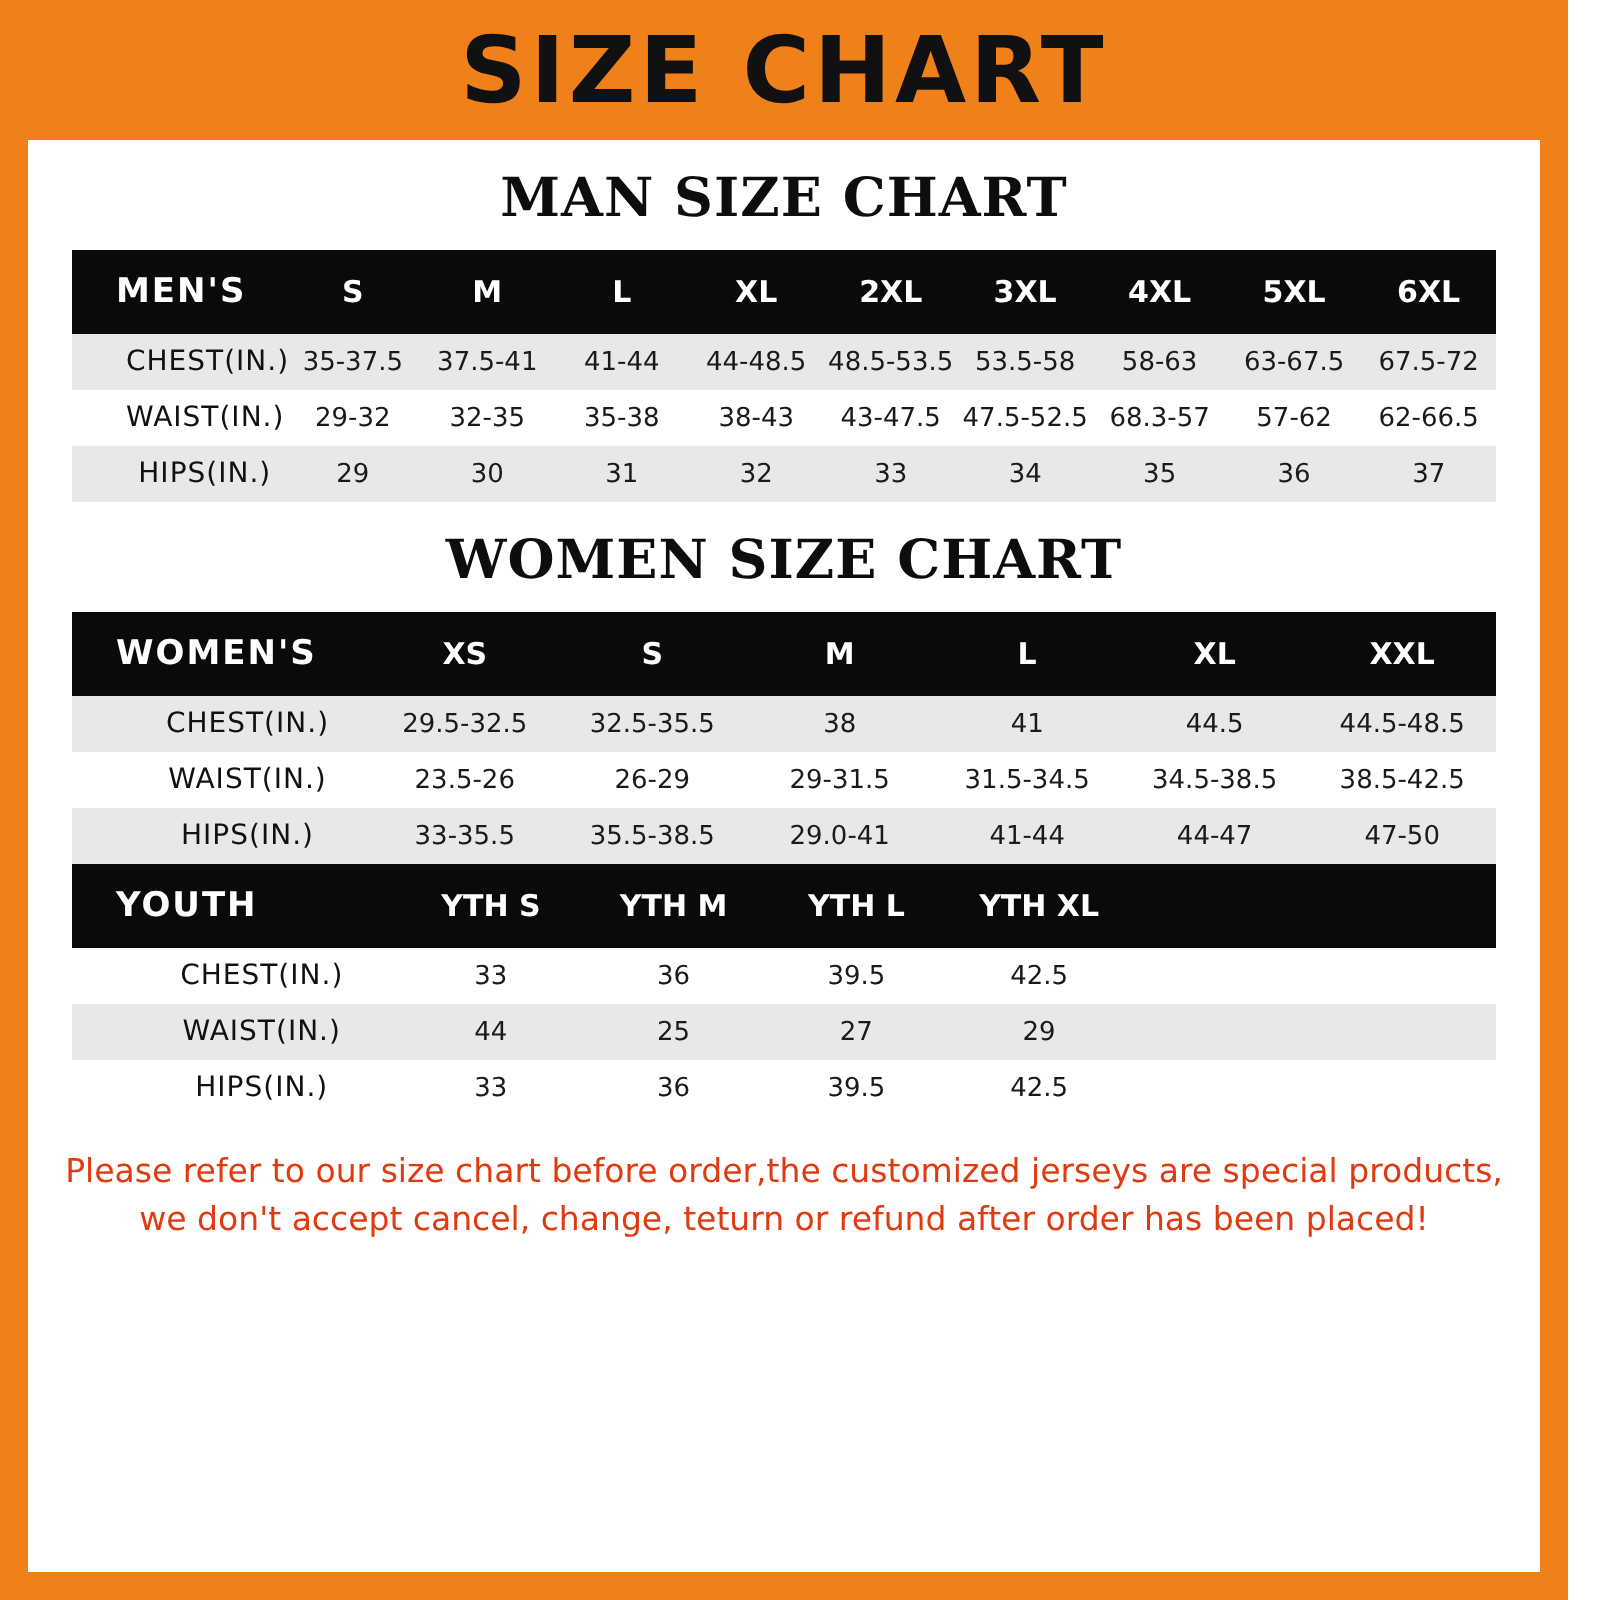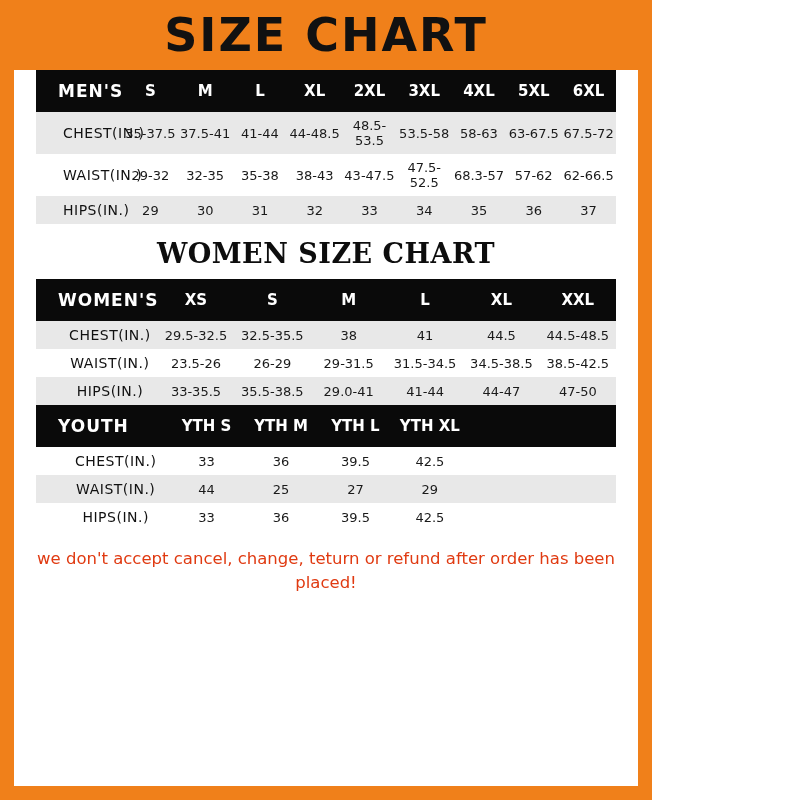--- a/index.html
+++ b/index.html
@@ -8,21 +8,21 @@
   }
   body {
     width: 800px;
     height: 800px;
     background: #ffffff;
     font-family: "DejaVu Sans", sans-serif;
     overflow: hidden;
   }
   .page {
     position: relative;
-    width: 652px;
+    width: 784px;
     height: 800px;
     box-sizing: border-box;
     border-left: 14px solid #f0801a;
     border-right: 14px solid #f0801a;
     border-bottom: 14px solid #f0801a;
     background: #ffffff;
   }
   .header-band {
     background: #f0801a;
     height: 70px;
@@ -103,20 +103,21 @@
 </head>
 <body>
 
 <div class="page">
 
   <div class="header-band">
     <div class="header-title">SIZE CHART</div>
   </div>
 
   <div class="section">
+    <div class="section-title">MAN SIZE CHART</div>
     <table class="size-table men-table">
       <colgroup>
         <col class="c0">
           <col>
           <col>
           <col>
           <col>
           <col>
           <col>
           <col>
@@ -281,16 +282,17 @@
           <td>39.5</td>
           <td>42.5</td>
           <td></td>
           <td></td>
         </tr>
       </tbody>
     </table>
   </div>
 
   <div class="footer-note">
+    <div>Please refer to our size chart before order,the customized jerseys are special products,</div>
     <div>we don't accept cancel, change, teturn or refund after order has been placed!</div>
   </div>
 
 </div>
 
 </body></html>

